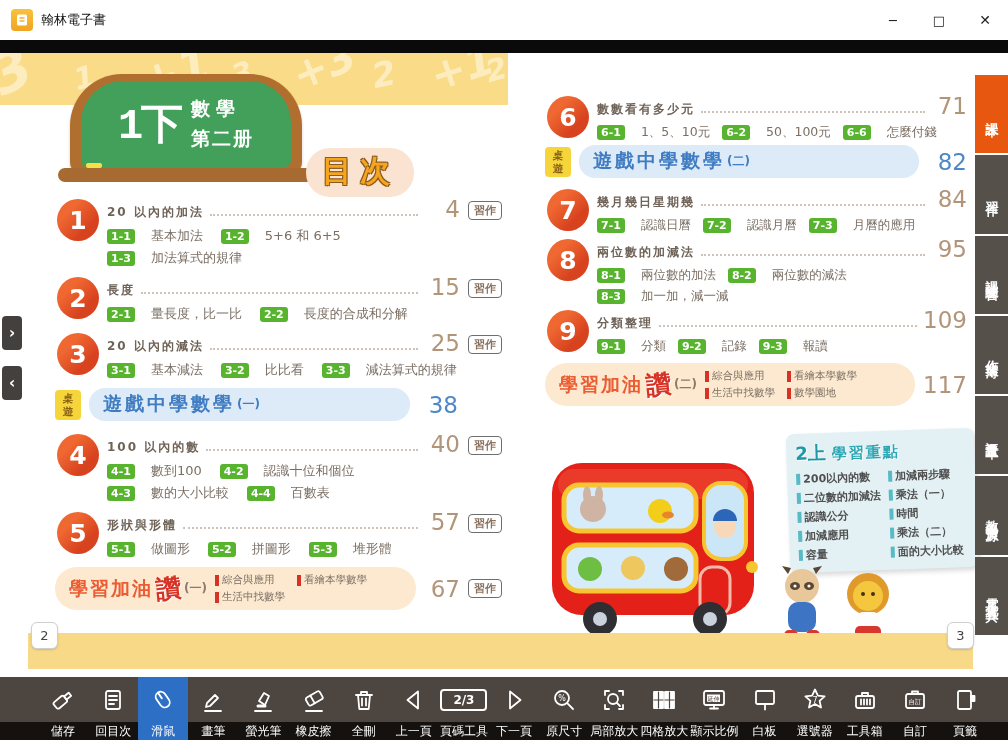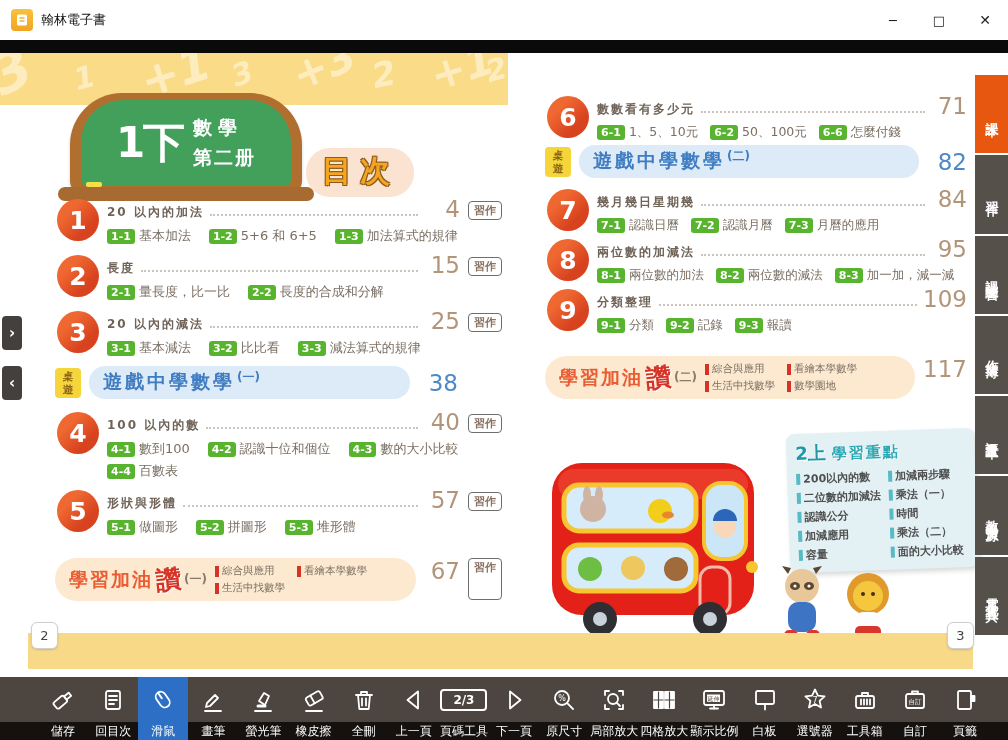--- a/index.html
+++ b/index.html
@@ -21,22 +21,22 @@
 
   .top-divider { position:absolute; top:40px; left:0; width:100%; height:13px; background:#0a0a0a; }
 
   
   .main { position:absolute; top:53px; left:0; width:100%; height:624px; background:#fff; }
 
   .yellow-band { position:absolute; top:0; left:0; width:508px; height:52px; background:#fadb88; overflow:hidden; }
   .deco { position:absolute; color:rgba(255,252,235,.55); font-weight:bold; font-style:italic; line-height:1; }
 
   
-  .chalkboard { position:absolute; left:70px; top:40px; width:232px; height:100px;
-    background:#b06f2f; border-radius:52px 52px 12px 12px; padding:7px 11px; box-shadow:0 2px 3px rgba(0,0,0,.2); }
+  .chalkboard { position:absolute; left:70px; top:21px; width:232px; height:100px;
+    background:#b06f2f; border-radius:52px 52px 12px 12px; padding:7px 11px; box-shadow:0 2px 3px rgba(0,0,0,.2);font-family:Liberation Mono, monospace; }
   .chalkboard::after { content:""; position:absolute; left:-12px; right:-12px; bottom:-8px; height:14px;
     background:#a76a30; border-radius:8px; }
   .board-inner { width:100%; height:100%; background:#42a05b; border-radius:42px 42px 6px 6px;
     display:flex; align-items:center; justify-content:center; gap:10px; }
   .board-grade { color:#fff; font-size:42px; font-weight:bold; letter-spacing:-2px; }
   .board-col { color:#fff; font-weight:bold; text-align:left; }
   .board-subject { font-size:19px; letter-spacing:6px; }
   .board-volume { font-size:19px; letter-spacing:2px; margin-top:4px; }
   .chalk { position:absolute; left:16px; bottom:6px; width:16px; height:5px; background:#f6e049; border-radius:2px; }
 
@@ -56,39 +56,39 @@
     display:grid; place-items:center; }
   .ch-head { display:flex; align-items:flex-end; }
   .ch-title { font-size:12px; font-weight:bold; color:#6f6358; letter-spacing:2px; white-space:nowrap; }
   .ch-leader { flex:1; border-bottom:2px dotted #ccc4bb; margin:0 6px 5px 6px; min-width:12px; }
   .ch-page { font-size:23px; color:#b29579; min-width:36px; text-align:right; line-height:1; }
   .ch-badge { margin-left:8px; margin-bottom:1px; border:1.5px solid #6e6e6e; border-radius:4px;
     background:#fff; color:#8a7260; font-size:11px; font-weight:bold; padding:1px 5px; white-space:nowrap; }
   .ch-subs { display:flex; flex-wrap:wrap; margin-top:6px; row-gap:4px; align-items:center; }
   .sub { display:inline-flex; align-items:center; margin-right:4px; }
   .sub-code { background:#58b42f; color:#fff; font-size:11px; font-weight:bold; border-radius:3px;
-    padding:1px 4px; margin-right:4px; }
+    padding:1px 4px; margin-right:16px; }
   .sub-label { font-size:13px; color:#7b6f64; margin-right:14px; white-space:nowrap; }
   #right-col .sub-label { font-size:12.5px; margin-right:8px; }
 
   
   .game-row { display:flex; align-items:center; margin:4px 0 12px 0; }
   #right-col .game-row { margin:4px 0 10px 0; }
   .game-badge { width:26px; height:30px; background:#f6d53b; border-radius:4px; color:#8a6414;
     font-size:10.5px; font-weight:bold; line-height:1.2; text-align:center; word-break:break-all;
     display:grid; place-items:center; padding:1px 6px; }
   .game-pill { flex:1; margin-left:8px; background:#ddebf8; border-radius:16px; padding:3px 14px 4px;
-    display:flex; align-items:flex-start; }
+    display:flex; align-items:center; }
   .game-title { font-size:19px; font-weight:bold; color:#3f7cc1; letter-spacing:3px; }
   .game-part { font-size:12px; color:#3f7cc1; font-weight:bold; margin-left:2px; }
   .game-page { font-size:23px; color:#4e88c7; margin-left:12px; min-width:36px; text-align:right; }
   .game-spacer { width:44px; }
 
   
-  .boost-row { display:flex; margin-top:22px; }
+  .boost-row { display:flex; align-items:center; margin-top:8px; }
   .boost-pill { flex:1; background:#fce9d0; border-radius:24px; padding:5px 14px; display:flex; align-items:center; }
   .boost-title { font-size:19px; font-weight:bold; color:#ea5d33; letter-spacing:2px; white-space:nowrap; }
   .boost-stamp { font-size:25px; font-weight:bold; color:#d63226; margin:0 3px; display:inline-block;
     transform:rotate(-6deg); text-shadow:1px 1px 0 #fff; }
   .boost-part { font-size:12px; color:#8b7a6b; font-weight:bold; margin-right:8px; white-space:nowrap; }
   .boost-legend { display:grid; grid-template-rows:auto auto; grid-auto-flow:column; column-gap:12px; row-gap:3px; }
   .legend-item { display:inline-flex; align-items:center; font-size:10.5px; color:#7b6f64; white-space:nowrap; }
   .legend-item .bar { width:4px; height:11px; background:#d63226; margin-right:3px; }
   .boost-page { font-size:23px; color:#b29579; min-width:36px; text-align:right; margin-left:8px; }
 

